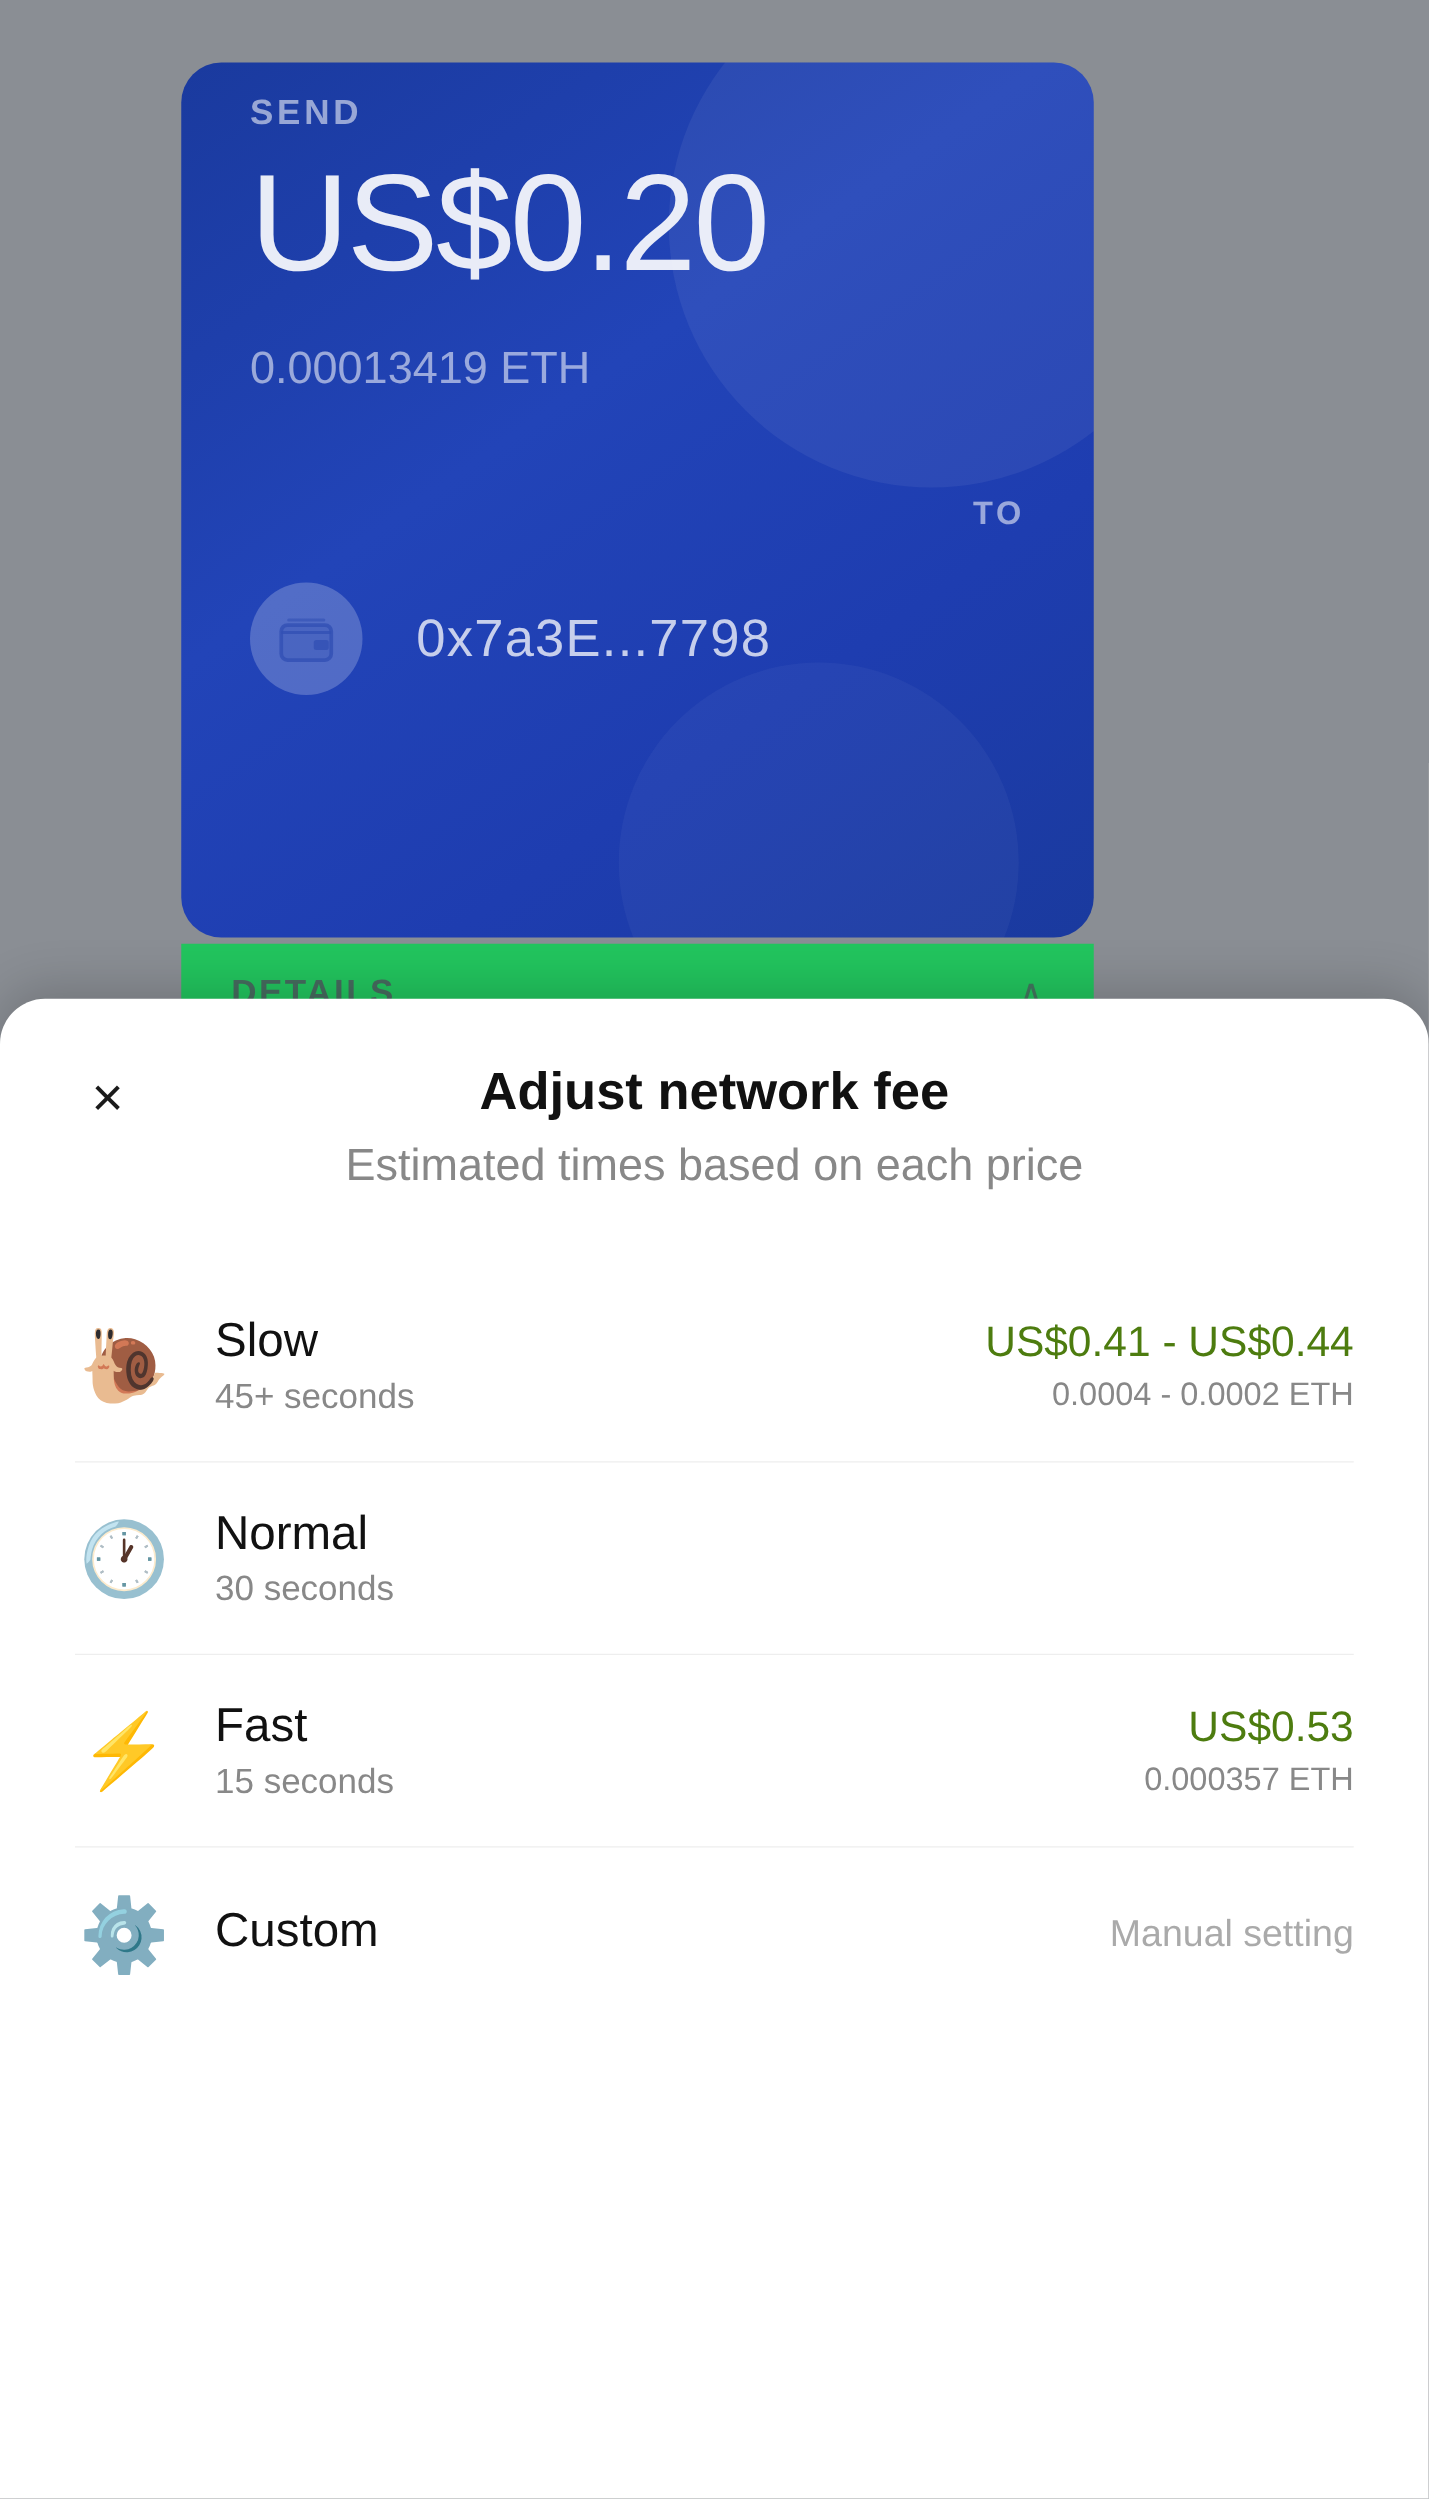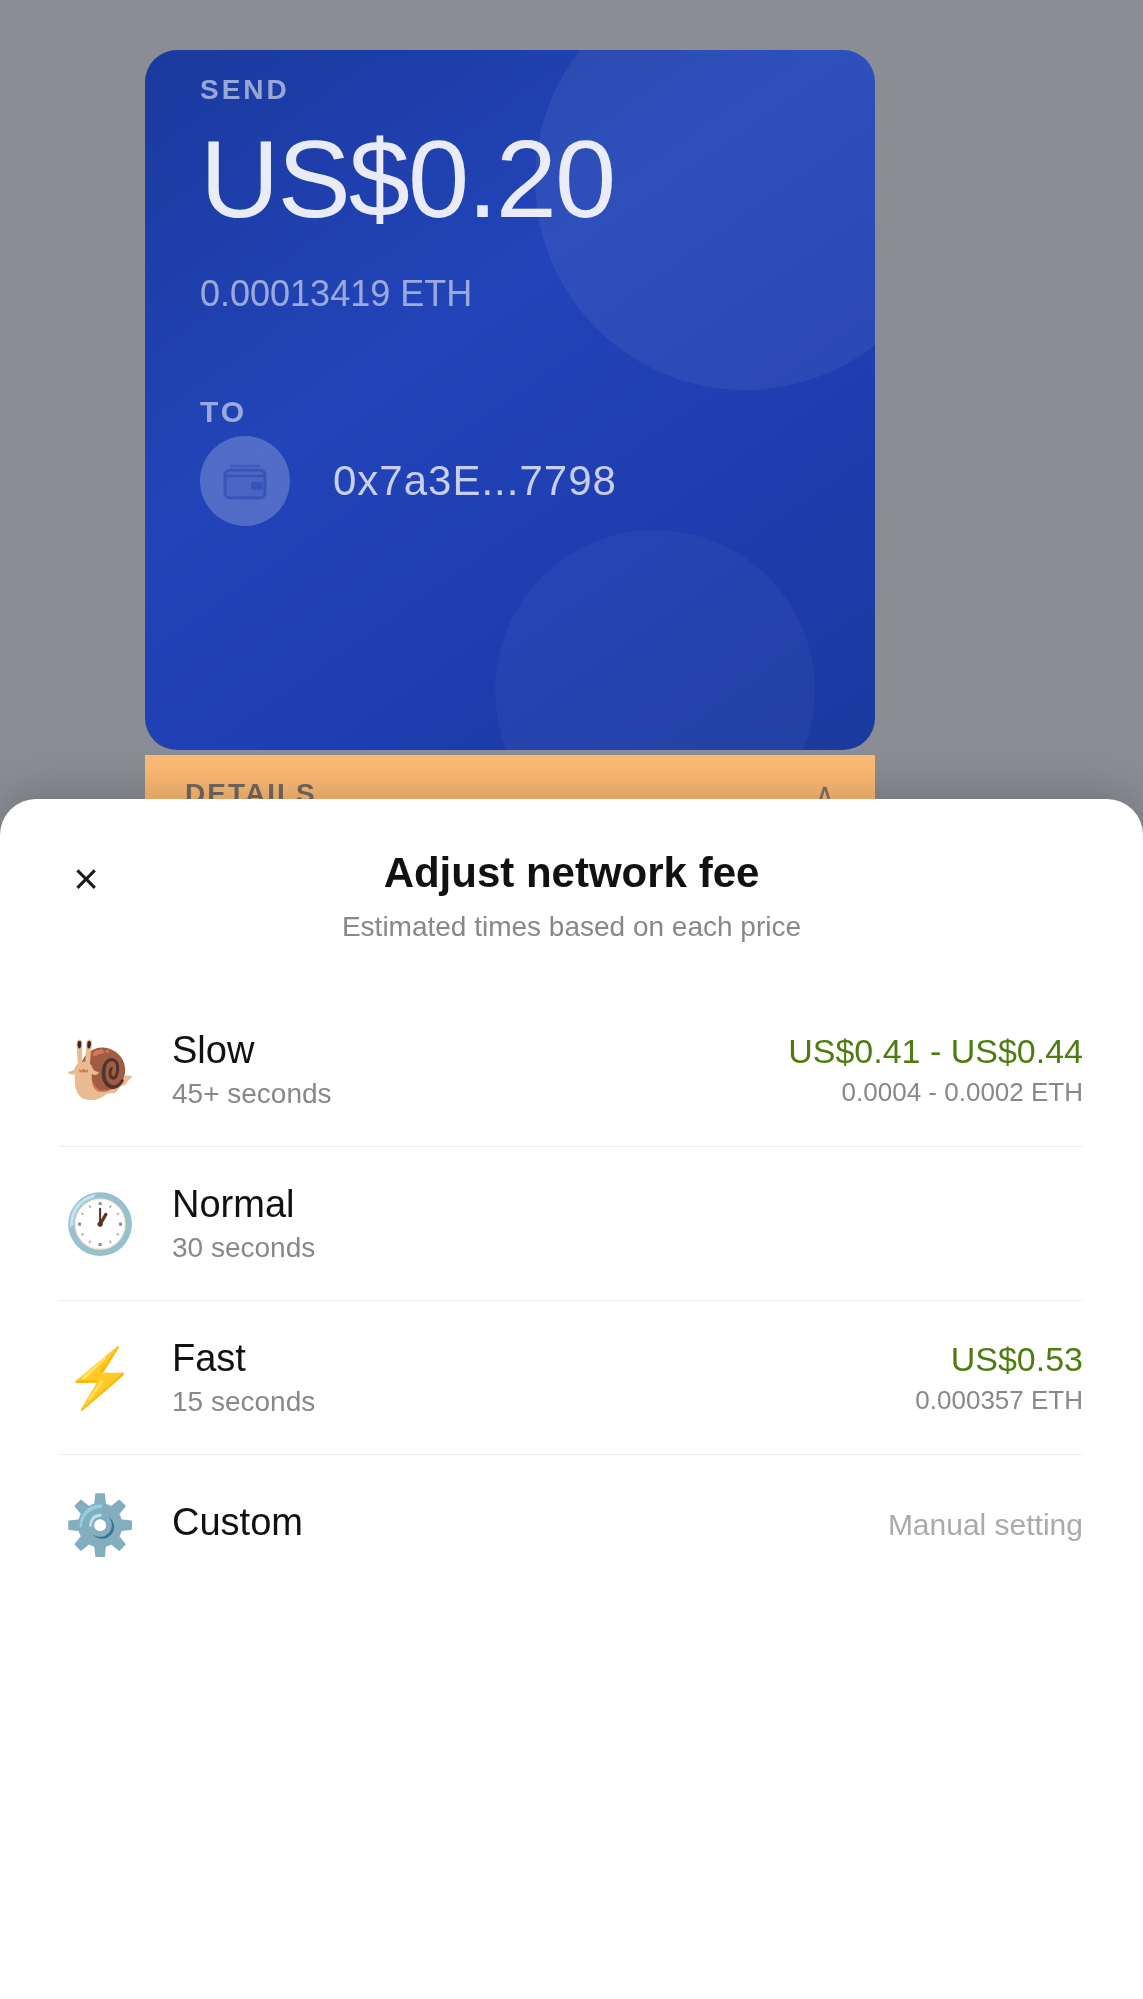--- a/index.html
+++ b/index.html
@@ -78,26 +78,27 @@
     }
 
     .send-amount-eth {
       font-size: 36px;
       font-weight: 400;
       color: rgba(255,255,255,0.55);
       margin-bottom: 80px;
     }
 
     .to-label {
-      font-size: 30px;
+      font-size: 26px;
       font-weight: 600;
       color: rgba(255,255,255,0.55);
       letter-spacing: 3px;
       text-transform: uppercase;
-      margin-bottom: 7px;
+      margin-bottom: 40px;
+      text-align: right;
     }
 
     .recipient-row {
       display: flex;
       align-items: center;
       gap: 43px;
     }
 
     .recipient-avatar {
       width: 90px;
@@ -121,21 +122,21 @@
       color: rgba(255,255,255,0.75);
       letter-spacing: 1px;
     }
 
     
     .details-bar {
       position: absolute;
       top: 755px;
       left: 145px;
       width: 730px;
-      background: #fdba74;
+      background: #22c55e;
       border-radius: 0 0 16px 16px;
       padding: 22px 40px;
       display: flex;
       align-items: center;
       justify-content: space-between;
     }
 
     .details-text {
       font-size: 28px;
       font-weight: 600;
@@ -190,24 +191,24 @@
     }
 
     .sheet-title {
       font-size: 42px;
       font-weight: 700;
       color: #111111;
       text-align: left;
     }
 
     .sheet-subtitle {
-      font-size: 28px;
+      font-size: 36px;
       color: #888888;
       text-align: center;
-      margin-bottom: 50px;
+      margin-bottom: 63px;
     }
 
     
     .fee-option {
       display: flex;
       align-items: center;
       padding: 36px 0;
       border-bottom: 1px solid #eeeeee;
       cursor: pointer;
     }

